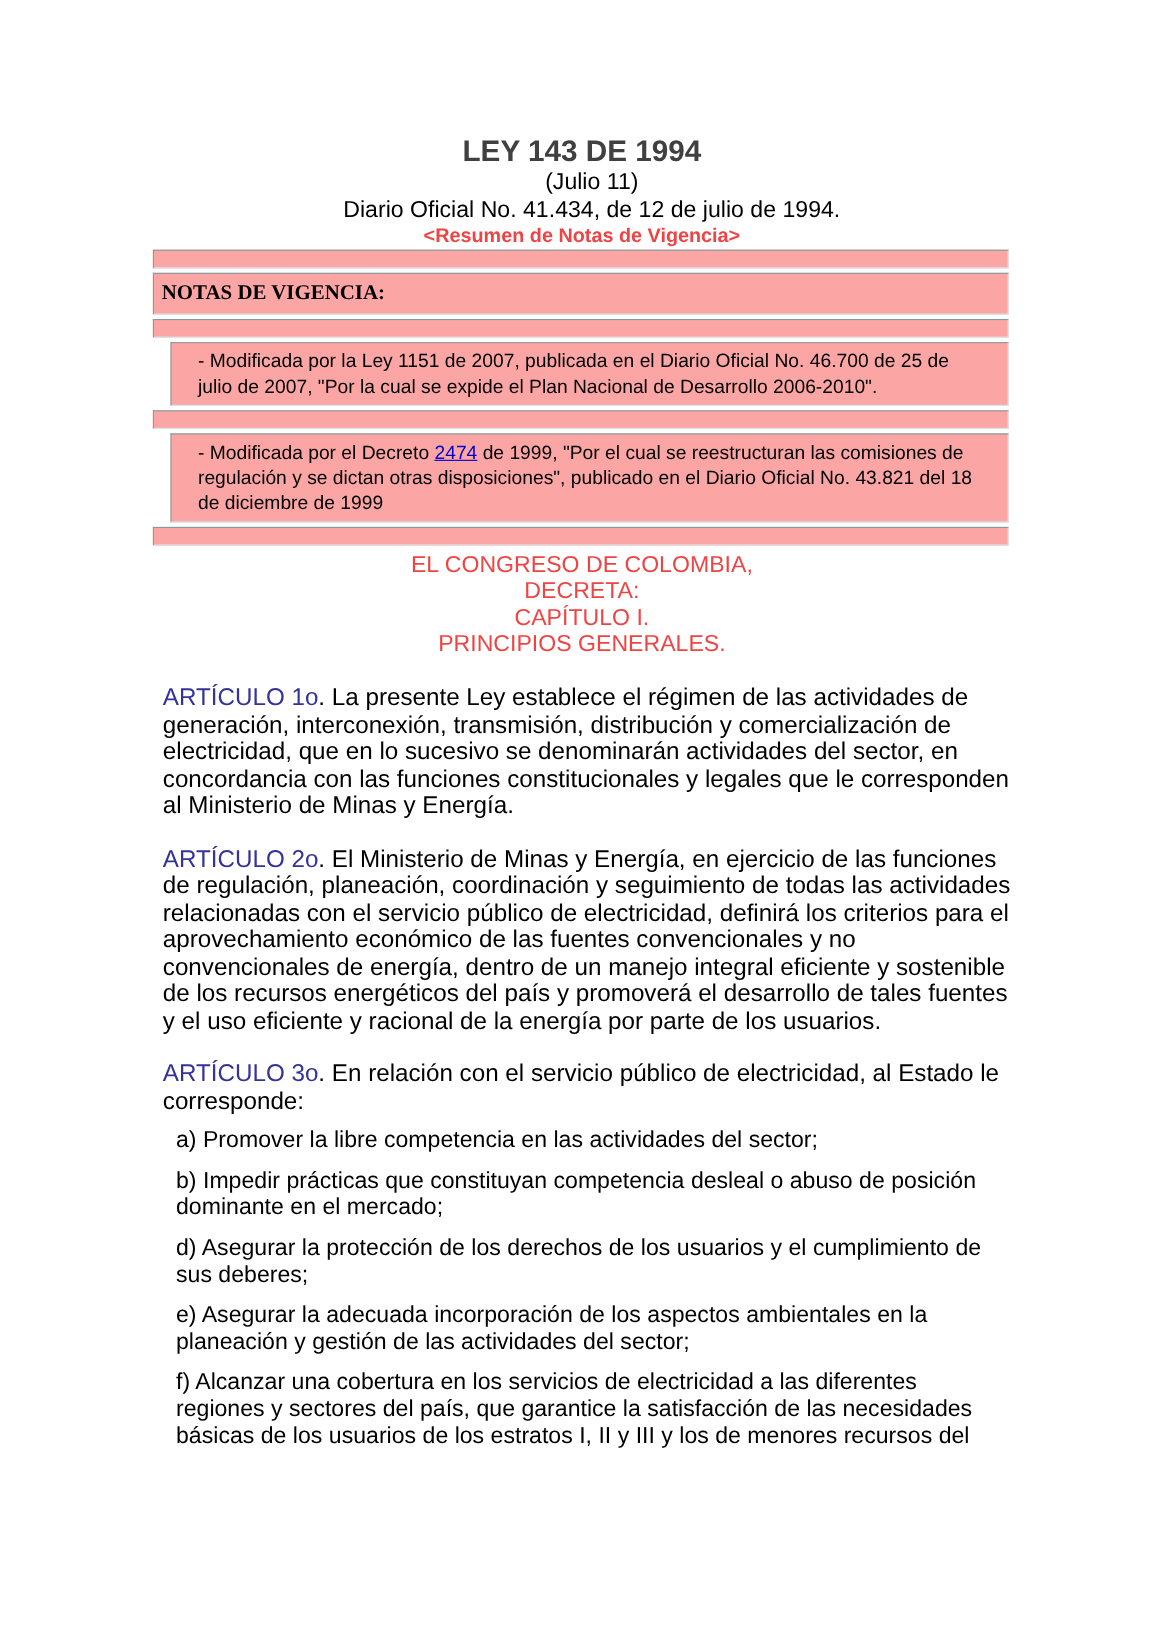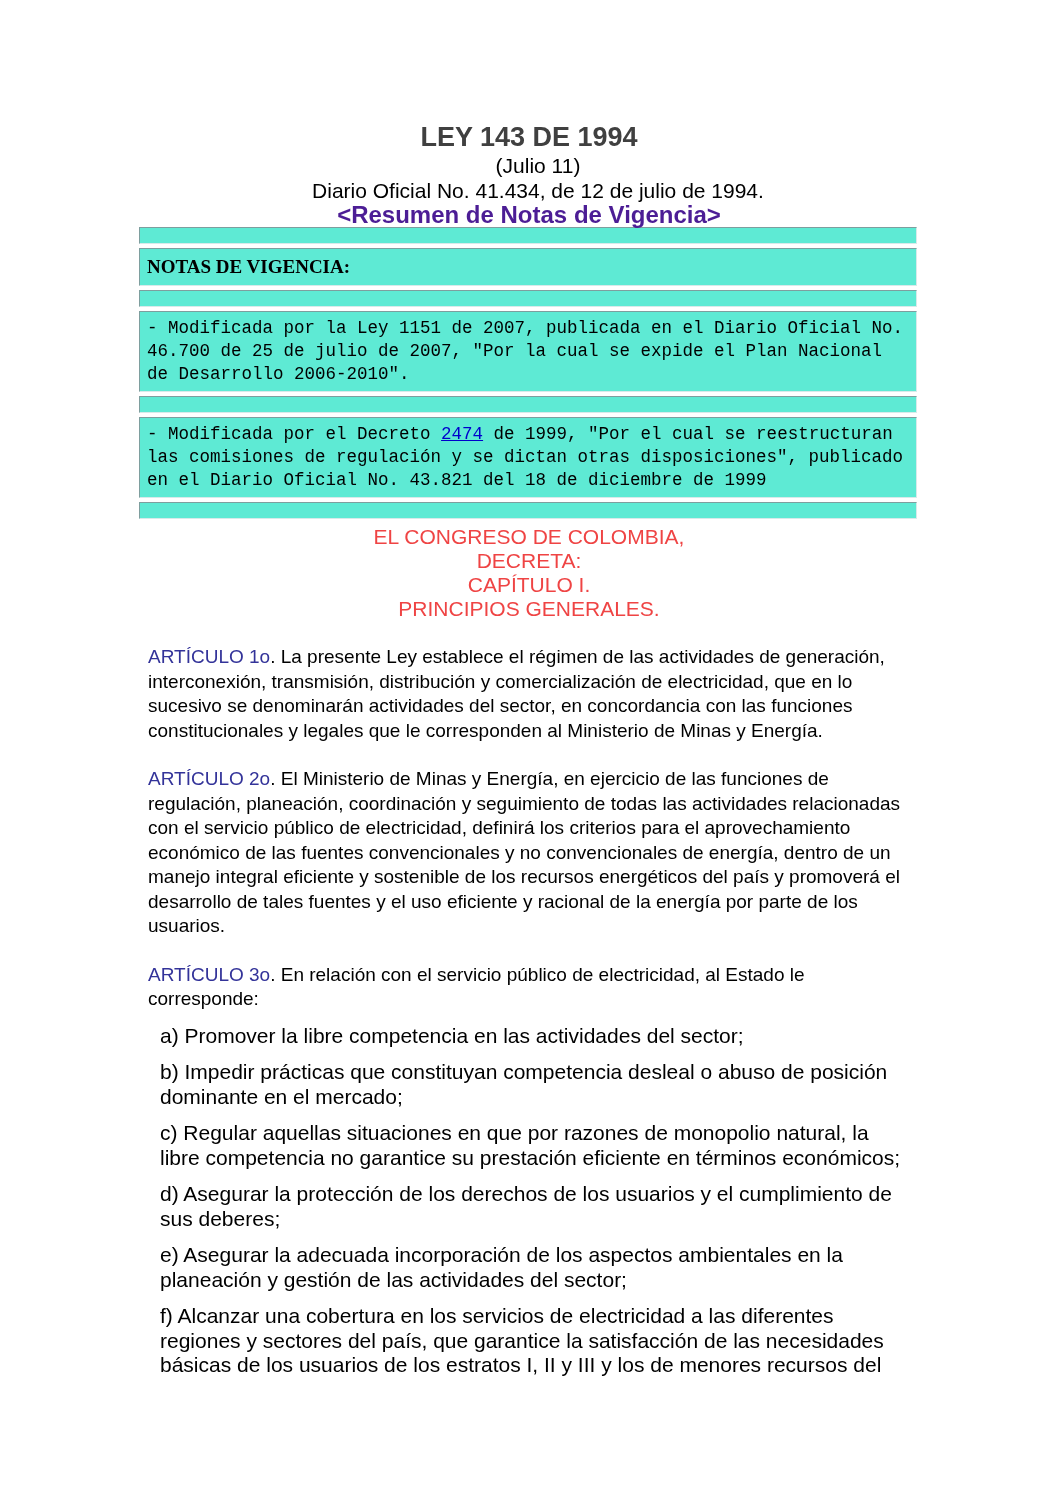--- a/index.html
+++ b/index.html
@@ -29,67 +29,68 @@
   .doc-head {
     text-align: center;
     font-size: 21px;
     line-height: 25px;
     color: #000000;
     margin-left: 18px;
   }
   .summary-link {
     display: block;
     text-align: center;
-    font-size: 24px;
+    font-size: 18px;
     line-height: 21px;
-    color: #4c1d95;
+    color: #ef4444;
     font-weight: bold;
     text-decoration: none;
     margin: 1px 0 2px 0;
   }
   .vtable {
     width: 778px;
   }
   .vrow {
-    background: #5eead4;
+    background: #fca5a5;
     border: 1px solid;
     border-color: #7e9e9e #d8eaea #d8eaea #7e9e9e;
     margin-bottom: 4px;
     box-sizing: border-box;
   }
   .vrow.spacer { height: 17px; }
   .vrow.header-row {
     font-family: "Liberation Serif", serif;
     font-weight: bold;
     font-size: 19px;
     line-height: 22px;
     color: #000000;
     padding: 7px 7px;
   }
   .vrow.note-row {
-    font-family: Liberation Mono, monospace;
+    font-family: Liberation Sans, sans-serif;
     font-size: 17.5px;
     line-height: 23px;
     color: #000000;
-    padding: 5px 7px;
+    padding: 5px 24px;
+    margin-left: 16px;
   }
   .note-link {
     color: #0000cc;
     text-decoration: underline;
     text-align: center;
   }
   .headings { margin-top: 6px; }
   .gray-heading {
     text-align: center;
     color: #ef4444;
     font-size: 21px;
     line-height: 24px;
   }
   .article {
-    font-size: 19px;
+    font-size: 22px;
     line-height: 24.5px;
     margin: 24px 0 0 0;
     padding-left: 9px;
   }
   .article-item {
     font-size: 21px;
     line-height: 24.5px;
     margin: 12px;
     padding-left: 9px;
   }
@@ -134,18 +135,17 @@
 
   <p class="article">
     <span class="article-label">ARTÍCULO 2o</span><span>. </span><span>El Ministerio de Minas y Energía, en ejercicio de las funciones de regulación, planeación, coordinación y seguimiento de todas las actividades relacionadas con el servicio público de electricidad, definirá los criterios para el aprovechamiento económico de las fuentes convencionales y no convencionales de energía, dentro de un manejo integral eficiente y sostenible de los recursos energéticos del país  y promoverá el desarrollo de tales fuentes y el uso eficiente y racional de la energía por parte de los usuarios.</span>
   </p>
 
   <p class="article">
     <span class="article-label">ARTÍCULO 3o</span><span>. </span><span>En relación con el servicio público de electricidad, al Estado le corresponde:</span>
   </p>
   <p class="article-item">a) Promover la libre competencia en las actividades del sector;</p>
   <p class="article-item">b) Impedir prácticas que constituyan competencia desleal o abuso de posición dominante en el mercado;</p>
-  <p class="article-item">c) Regular aquellas situaciones en que por razones de monopolio natural, la libre competencia no garantice su prestación eficiente en términos económicos;</p>
   <p class="article-item">d) Asegurar la protección de los derechos de los usuarios y el cumplimiento de sus deberes;</p>
   <p class="article-item">e) Asegurar la adecuada incorporación de los aspectos ambientales en la planeación y gestión de las actividades del sector;</p>
   <p class="article-item">f) Alcanzar una cobertura en los servicios de electricidad a las diferentes regiones y sectores del país, que garantice la satisfacción de las necesidades básicas de los usuarios de los estratos I, II y III y los de menores recursos del</p>
 
 </div>
 
 </body></html>

